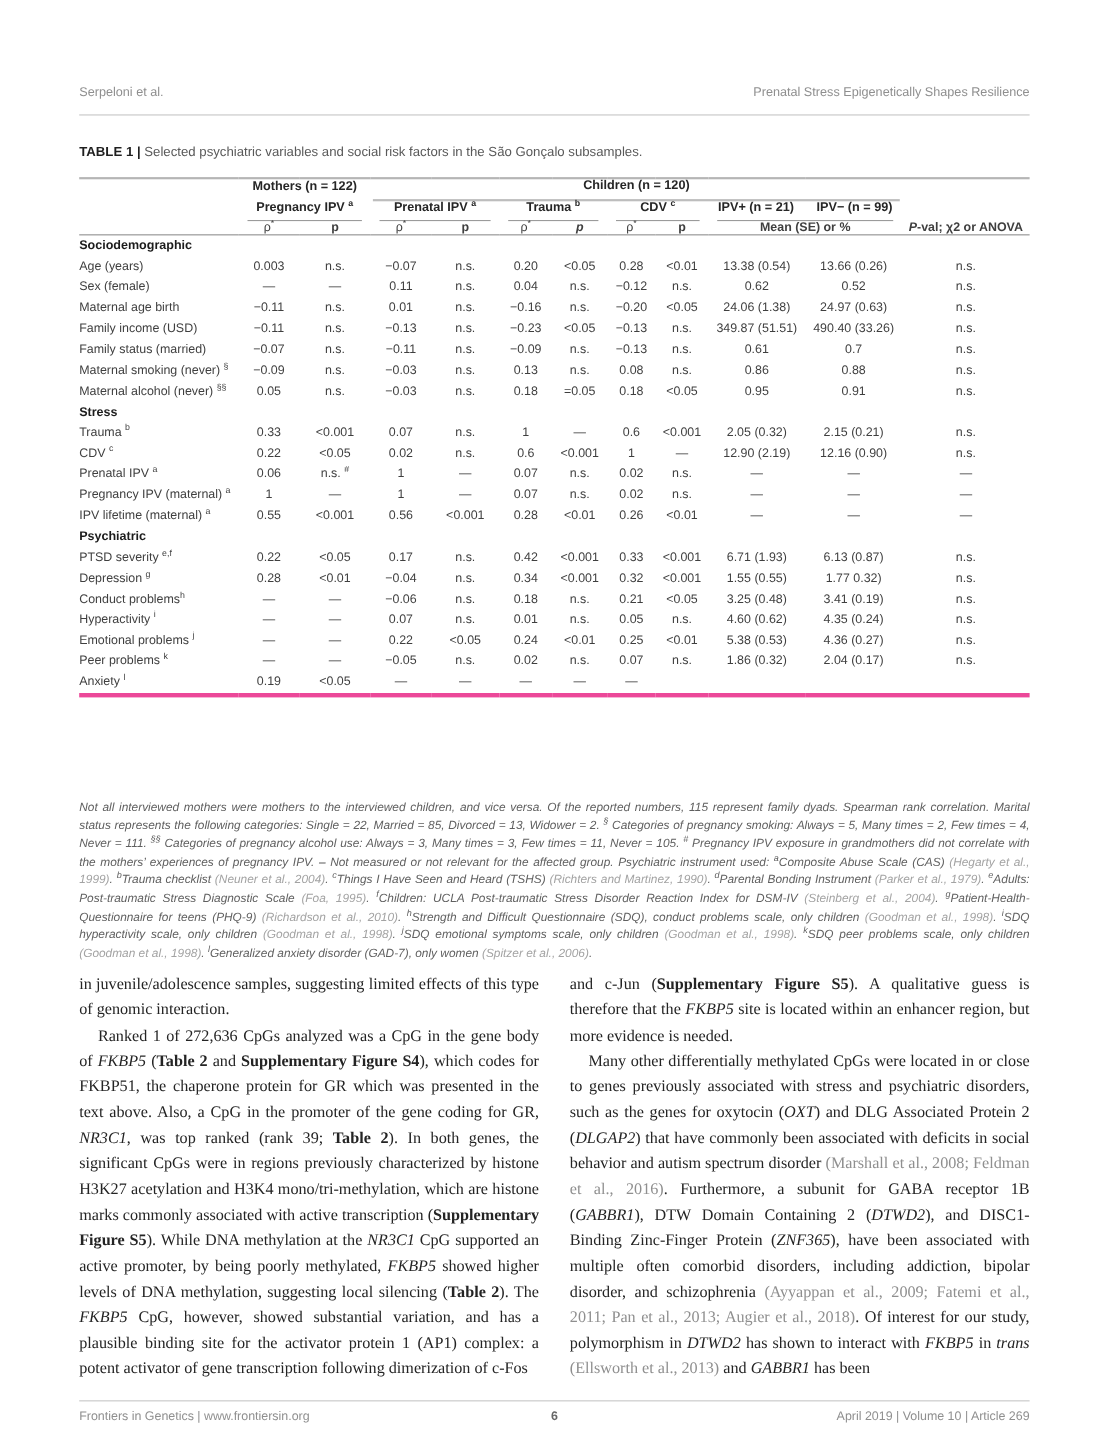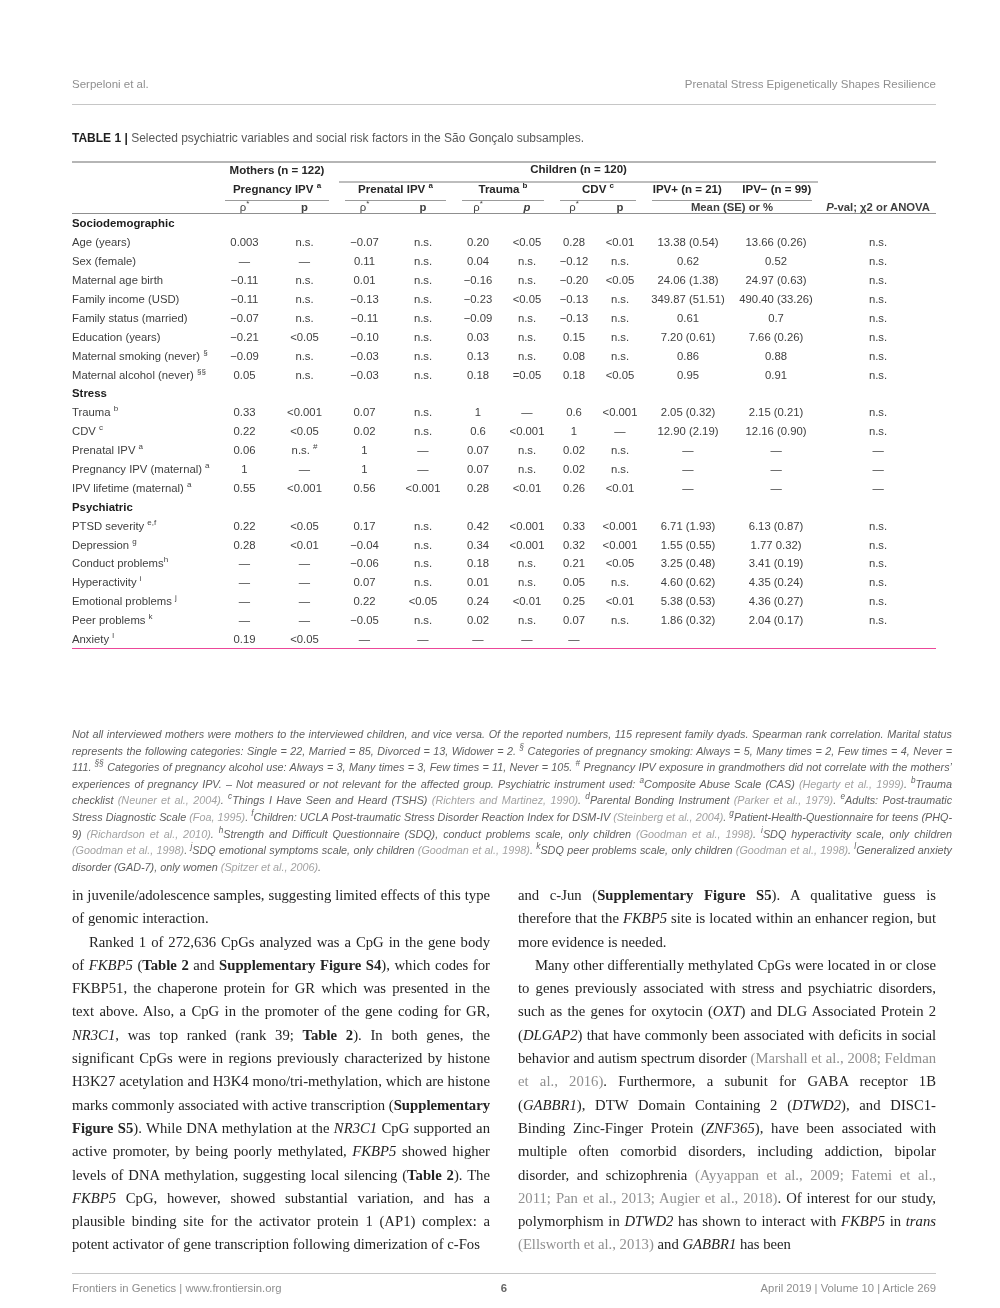--- a/index.html
+++ b/index.html
@@ -18,21 +18,21 @@
   .rule-bottom { top:1241px; }
 
   
   .caption { position:absolute; top:99px; left:72px; right:64px; font-size:12px; color:#595959; }
   .caption b { color:#1f1f1f; }
 
   
   table.t {
     position:absolute; top:129px; left:72px; width:864px;
     border-collapse:collapse; table-layout:fixed;
-    border-top:2px solid #b5b5b5; border-bottom:1px solid #ec4899;
+    border-top:2px solid #b5b5b5; border-bottom:4px solid #ec4899;
   }
   table.t td { padding:0; white-space:nowrap; font-size:11.3px; color:#3f3f3f; vertical-align:middle; }
   .hA td { vertical-align:bottom; padding-top:10px; }
   .hA .gwrap { font-weight:bold; font-size:11.5px; color:#262626; text-align:center; padding-bottom:6px; }
   .hA .childspan { border-bottom:2px solid #bdbdbd; margin:0 2px; }
   .hB td { vertical-align:bottom; padding-top:9px; }
   .hB .gl { font-weight:bold; font-size:11.5px; color:#262626; text-align:center;
             border-bottom:1px solid #9b9b9b; margin:0 8px; padding-bottom:5px; }
   .hB .pair { display:flex;gap:19px; }
   .hB .pair span { flex:1; text-align:center; }
@@ -41,21 +41,21 @@
   .hC td.rho { font-weight:normal; }
   .hC .it { font-style:italic; }
   sup { font-size:8px; line-height:0; }
   tbody td { height:18.9px; }
   td.lbl { text-align:left; }
   td.val { text-align:center; }
   tr.section td { font-weight:bold; color:#1c1c1c; font-size:11.4px; }
 
   
   .footnotes {
-    position:absolute; top:694px; left:72px; right:48px;
+    position:absolute; top:694px; left:72px; right:64px;
     font-style:italic; font-size:10.8px; line-height:16.6px;
     color:#606060; text-align:justify;
   }
   .footnotes .cite { color:#a3a3a3; }
   .footnotes sup { font-size:8.2px; }
 
   
   .bodytext {
     position:absolute; top:852px; left:72px; width:864px;
     display:flex; gap:28px;
@@ -220,34 +220,20 @@
           <td class="val">n.s.</td>
           <td class="val">−0.09</td>
           <td class="val">n.s.</td>
           <td class="val">−0.13</td>
           <td class="val">n.s.</td>
           <td class="val">0.61</td>
           <td class="val">0.7</td>
           <td class="val">n.s.</td>
         </tr>
         <tr>
-          <td class="lbl">Education (years)</td>
-          <td class="val">−0.21</td>
-          <td class="val">&lt;0.05</td>
-          <td class="val">−0.10</td>
-          <td class="val">n.s.</td>
-          <td class="val">0.03</td>
-          <td class="val">n.s.</td>
-          <td class="val">0.15</td>
-          <td class="val">n.s.</td>
-          <td class="val">7.20 (0.61)</td>
-          <td class="val">7.66 (0.26)</td>
-          <td class="val">n.s.</td>
-        </tr>
-        <tr>
           <td class="lbl">Maternal smoking (never) <sup>§</sup></td>
           <td class="val">−0.09</td>
           <td class="val">n.s.</td>
           <td class="val">−0.03</td>
           <td class="val">n.s.</td>
           <td class="val">0.13</td>
           <td class="val">n.s.</td>
           <td class="val">0.08</td>
           <td class="val">n.s.</td>
           <td class="val">0.86</td>

